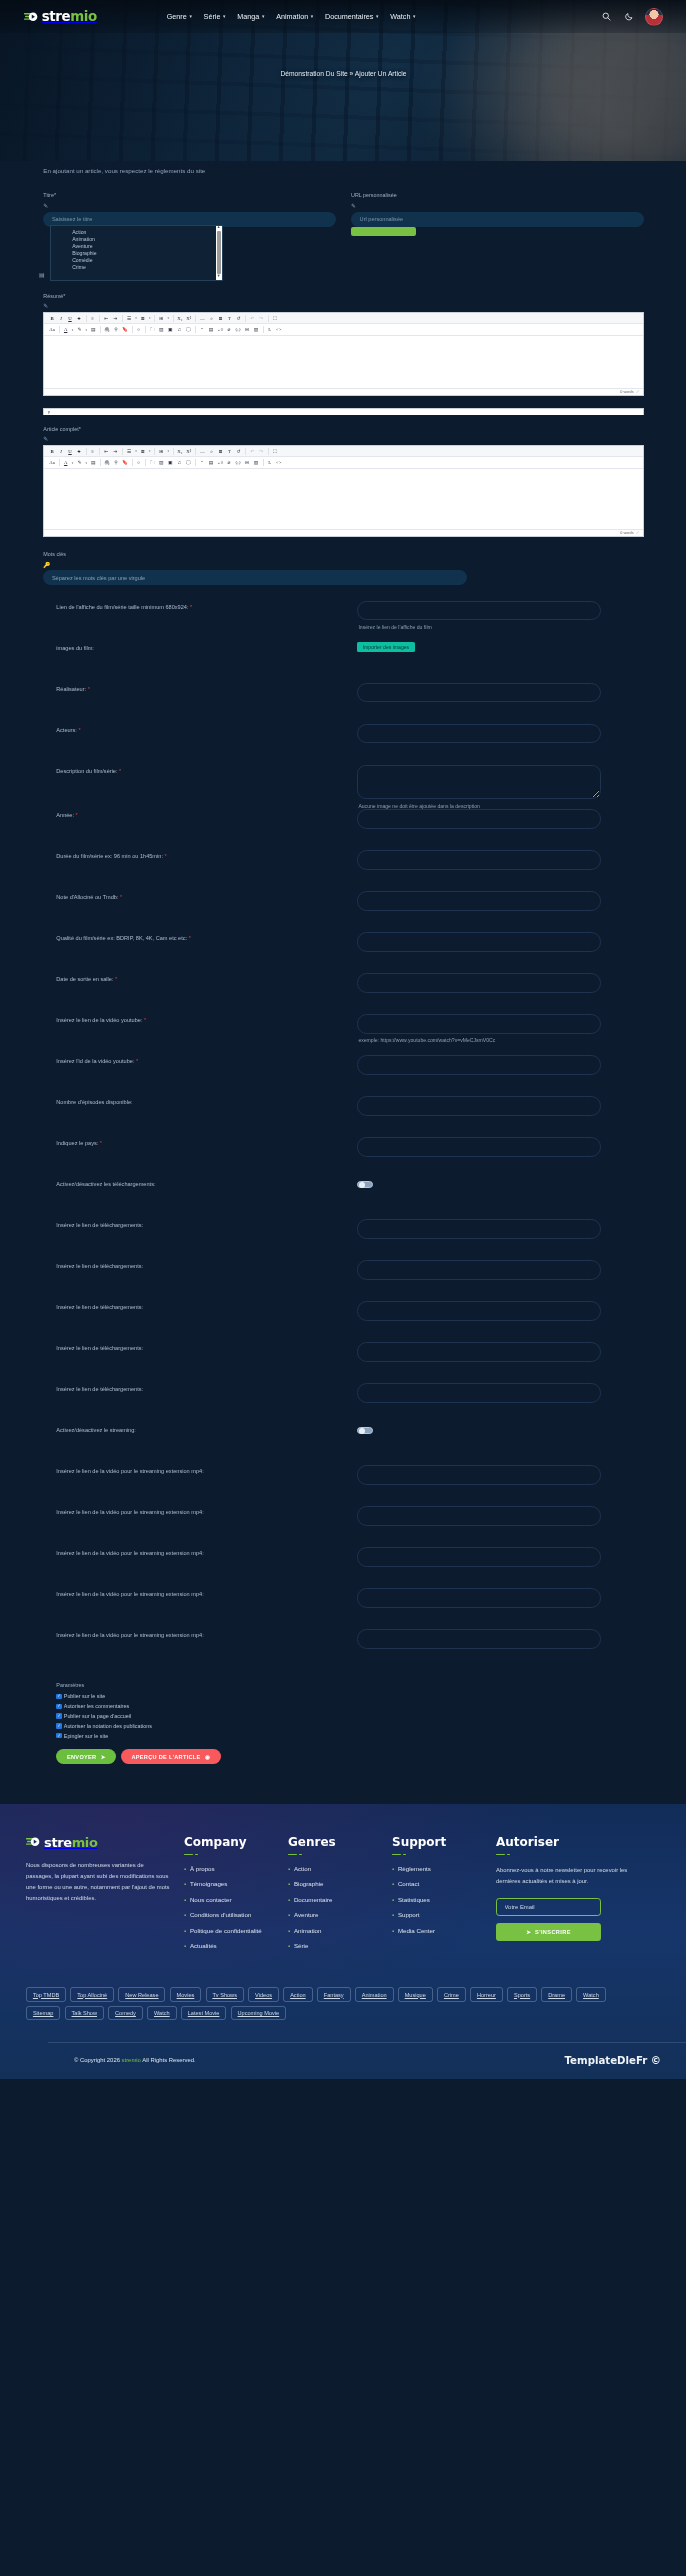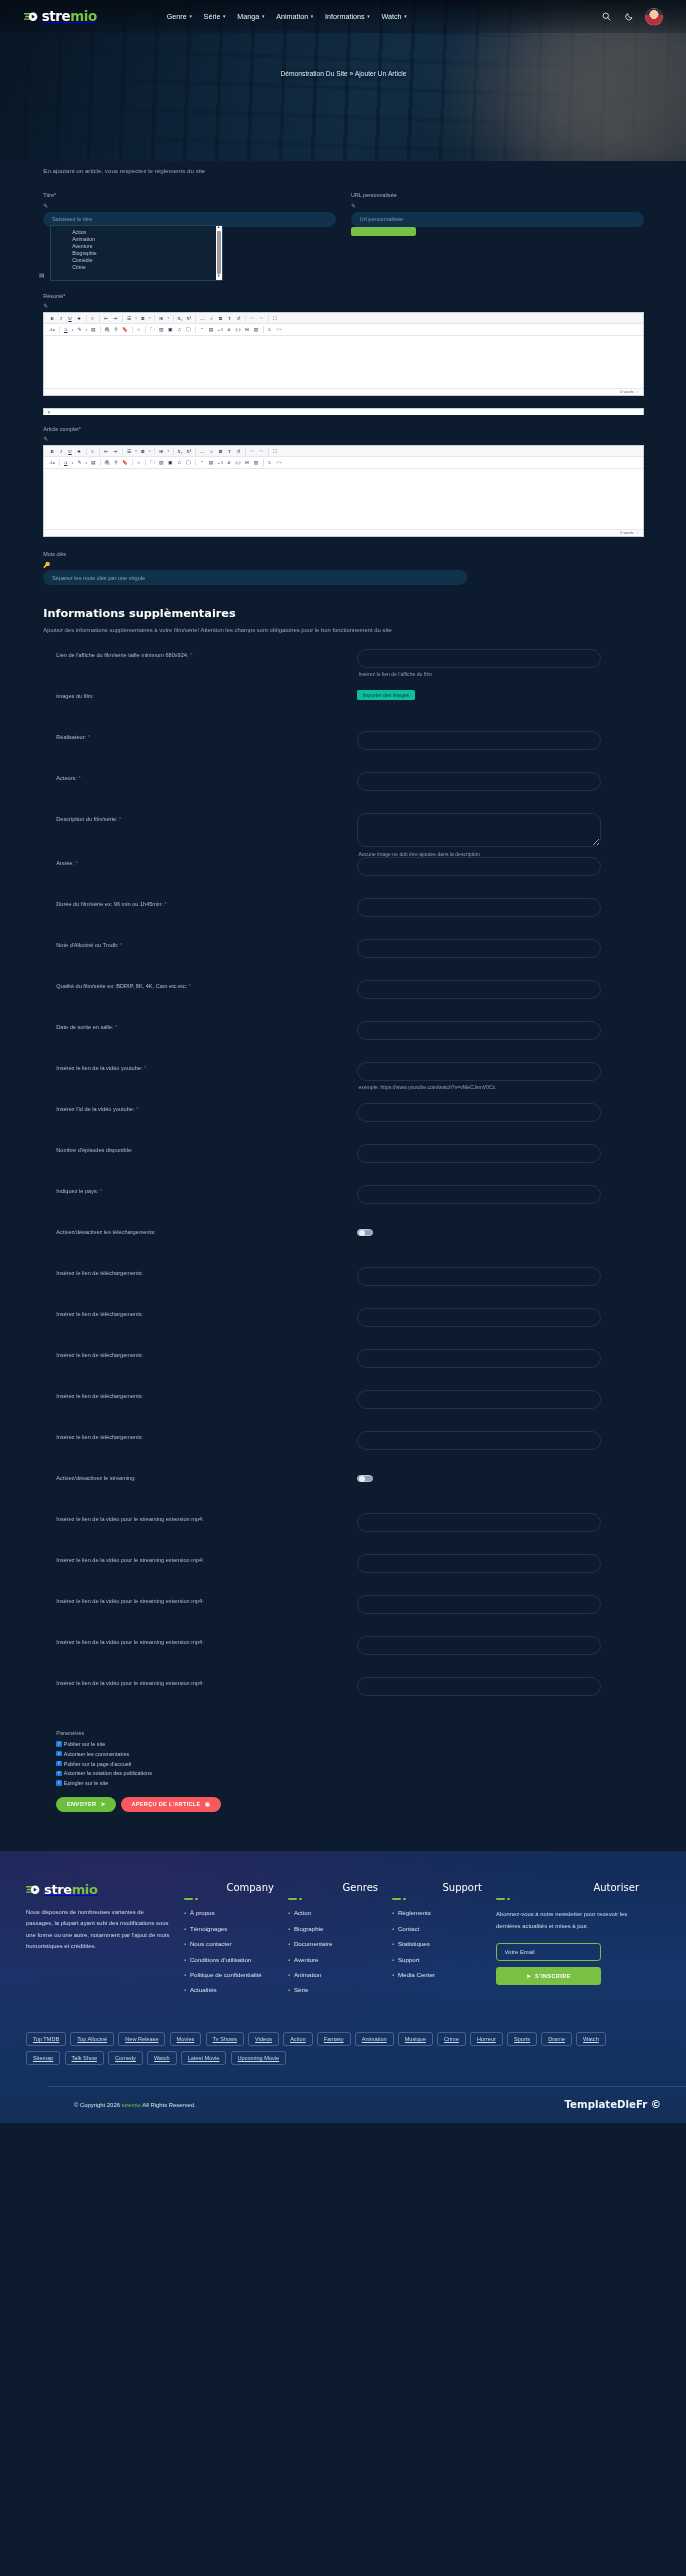--- a/index.html
+++ b/index.html
@@ -245,21 +245,21 @@
     padding: 31px 0 0;
     margin-top: 18px;
   }
   .f-grid { display: flex; padding: 0 26px; gap: 14px; }
   .f-brand { width: 144px; }
   .f-logo { display: flex; align-items: center; gap: 2.1px; margin-bottom: 9.7px; }
   .f-logo .brand-text { font-size: 13px; }
   .f-about { font-size: 5.9px; line-height: 11.3px; color: #d3ddea; }
   .f-col { width: 90px; }
   .f-col.wide { width: 143px; }
-  .f-title { font-size: 10px; font-weight: 400; color: #fff; font-family: "DejaVu Sans", sans-serif; text-align: right; }
+  .f-title { font-size: 12px; font-weight: 700; color: #fff; font-family: "DejaVu Sans", sans-serif; }
   .f-rule { margin: 4.8px 0 9.7px; display: flex; gap: 2.1px; align-items: center; }
   .f-rule i { display: block; height: 1.6px; background: #79c142; border-radius: 1.1px; }
   .f-rule i:first-child { width: 9px; }
   .f-rule i:last-child { width: 2.7px; }
   .f-link { display: flex; align-items: baseline; gap: 3.8px; margin-bottom: 7.5px; }
   .f-dot { color: #79c142; font-size: 5.9px; line-height: 1; }
   .f-link a { color: #dbe4ef; font-size: 6.2px; text-decoration: none; }
   .f-news { font-size: 5.9px; line-height: 11.3px; color: #d3ddea; margin-bottom: 10.7px; }
   .news-input {
     width: 105px; height: 18px; border-radius: 3.2px;
@@ -320,21 +320,21 @@
         </a>
       <a class="nav-link" href="#">
           <span>Manga</span>
           <span class="caret">▾</span>
         </a>
       <a class="nav-link" href="#">
           <span>Animation</span>
           <span class="caret">▾</span>
         </a>
       <a class="nav-link" href="#">
-          <span>Informations</span>
+          <span>Documentaires</span>
           <span class="caret">▾</span>
         </a>
       <a class="nav-link" href="#">
           <span>Watch</span>
           <span class="caret">▾</span>
         </a>
     </div>
 
     <div class="nav-right">
       <button class="icon-btn">
@@ -549,24 +549,20 @@
         </div>
       </div>
     </div>
 
     <div class="keywords-wrap">
       <div class="field-label">Mots clés</div>
       <span class="key-icon">🔑</span>
       <input class="kw-input" placeholder="Séparez les mots clés par une virgule" style="">
     </div>
 
-    <div class="extra-head">
-      <h2 class="extra-title">Informations supplèmentaires</h2>
-      <p class="extra-sub">Ajoutez des informations supplèmentaires à votre film/série! Attention les champs sont obligatoires pour le bon fonctionnement du site</p>
-    </div>
 
     <div class="rows" id="extra-rows">
         <div class="frow">
           <div class="frow-label">Lien de l'affiche du film/série taille minimum 680x924: <span class="req">*</span></div>
           <div class="frow-ctrl"><input class="round-input" style=""><div class="helper">Insérez le lien de l'affiche du film</div></div>
         </div>
         <div class="frow">
           <div class="frow-label">images du film:</div>
           <div class="frow-ctrl"><button class="teal-btn">Importer des images</button></div>
         </div>

